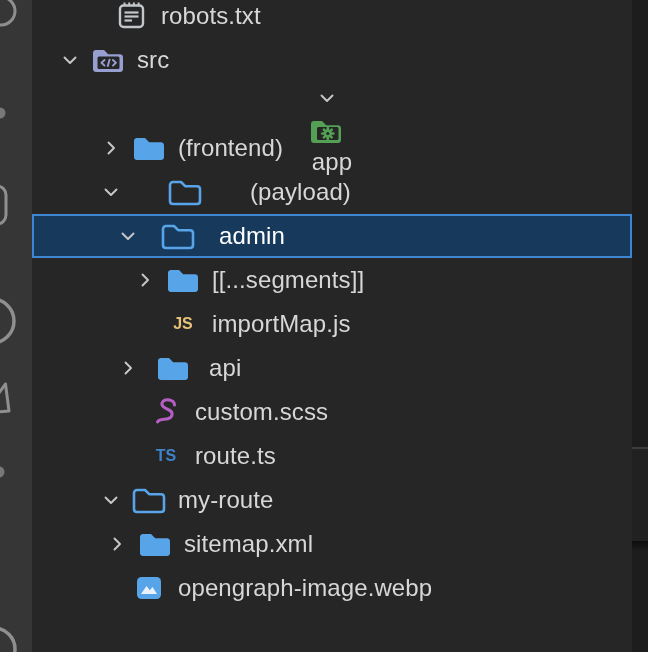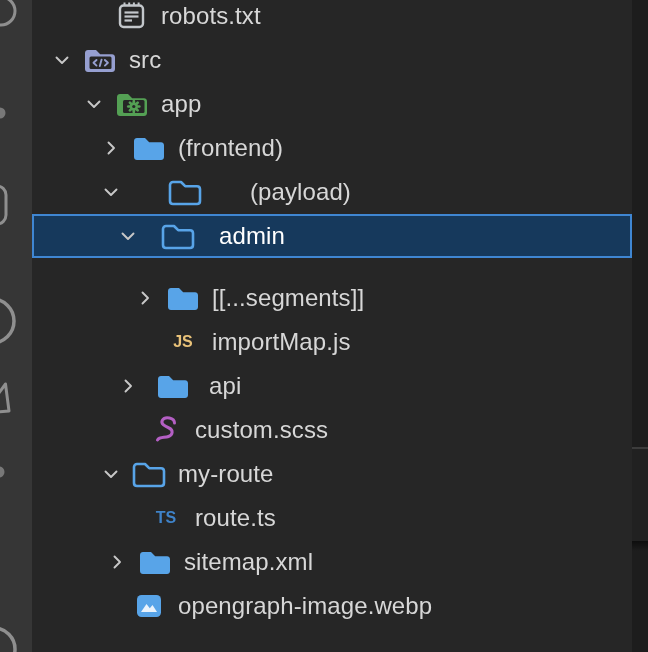--- a/index.html
+++ b/index.html
@@ -84,40 +84,40 @@
       <g stroke-width="2.2">
         <line x1="9.5" y1="12.5" x2="23.5" y2="12.5"></line>
         <line x1="9.5" y1="16.5" x2="23.5" y2="16.5"></line>
         <line x1="9.5" y1="20.5" x2="17" y2="20.5"></line>
       </g>
               </g>
             </svg>
           </span>
       <span class="label">robots.txt</span>
     </div>
-        <div class="row" style="padding-left: 19px;">
+        <div class="row" style="padding-left: 27px;">
       <span class="chev">
             <svg width="22" height="22" viewBox="0 0 22 22">
               <polyline points="5.5,8.5 11,14 16.5,8.5" fill="none" stroke="#c8c8c8" stroke-width="1.9" stroke-linecap="round" stroke-linejoin="round"></polyline>
             </svg>
           </span>
       <span class="ficon">
             <svg width="34" height="32" viewBox="0 0 34 32" xmlns="http://www.w3.org/2000/svg">
               <path d="M2 9 C2 7.3 3.3 6 5 6 L13 6 L17.2 10.2 L29 10.2 C30.7 10.2 32 11.5 32 13.2 L32 25 C32 26.7 30.7 28 29 28 L5 28 C3.3 28 2 26.7 2 25 Z" fill="#969fd0"></path>
       <rect x="6.5" y="12.5" width="22" height="12.5" rx="1.5" fill="#262626"></rect>
       <g fill="none" stroke="#969fd0" stroke-width="1.9" stroke-linecap="round" stroke-linejoin="round">
         <polyline points="13.5,16 10.5,18.8 13.5,21.6"></polyline>
         <line x1="18.6" y1="15.6" x2="16.8" y2="22"></line>
         <polyline points="21.9,16 24.9,18.8 21.9,21.6"></polyline>
       </g>
             </svg>
           </span>
       <span class="label">src</span>
     </div>
-        <div class="row" style="padding-left: 51px;">
+        <div class="row" style=" flex-direction: column;">
       <span class="chev">
             <svg width="22" height="22" viewBox="0 0 22 22">
               <polyline points="5.5,8.5 11,14 16.5,8.5" fill="none" stroke="#c8c8c8" stroke-width="1.9" stroke-linecap="round" stroke-linejoin="round"></polyline>
             </svg>
           </span>
       <span class="ficon">
             <svg width="34" height="32" viewBox="0 0 34 32" xmlns="http://www.w3.org/2000/svg">
               <path d="M2 9 C2 7.3 3.3 6 5 6 L13 6 L17.2 10.2 L29 10.2 C30.7 10.2 32 11.5 32 13.2 L32 25 C32 26.7 30.7 28 29 28 L5 28 C3.3 28 2 26.7 2 25 Z" fill="#54a054"></path>
       <rect x="8" y="12" width="21.5" height="13" rx="1.5" fill="#262626"></rect>
       <g stroke="#54a054" stroke-width="2.7" stroke-linecap="round">
@@ -164,21 +164,21 @@
               <polyline points="5.5,8.5 11,14 16.5,8.5" fill="none" stroke="#c8c8c8" stroke-width="1.9" stroke-linecap="round" stroke-linejoin="round"></polyline>
             </svg>
           </span>
       <span class="ficon">
             <svg width="34" height="32" viewBox="0 0 34 32" xmlns="http://www.w3.org/2000/svg">
               <path d="M2 9 C2 7.3 3.3 6 5 6 L13 6 L17.2 10.2 L29 10.2 C30.7 10.2 32 11.5 32 13.2 L32 25 C32 26.7 30.7 28 29 28 L5 28 C3.3 28 2 26.7 2 25 Z" fill="none" stroke="#58a4e8" stroke-width="2.6" stroke-linejoin="round"></path>
             </svg>
           </span>
       <span class="label">admin</span>
     </div>
-        <div class="row" style="padding-left: 102px; margin-top: 18px;">
+        <div class="row" style="padding-left: 102px;">
       <span class="chev">
             <svg width="22" height="22" viewBox="0 0 22 22">
               <polyline points="8.5,5.5 14,11 8.5,16.5" fill="none" stroke="#c8c8c8" stroke-width="1.9" stroke-linecap="round" stroke-linejoin="round"></polyline>
             </svg>
           </span>
       <span class="ficon">
             <svg width="34" height="32" viewBox="0 0 34 32" xmlns="http://www.w3.org/2000/svg">
               <path d="M2 9 C2 7.3 3.3 6 5 6 L13 6 L17.2 10.2 L29 10.2 C30.7 10.2 32 11.5 32 13.2 L32 25 C32 26.7 30.7 28 29 28 L5 28 C3.3 28 2 26.7 2 25 Z" fill="#58a4e8"></path>
             </svg>
           </span>
@@ -206,39 +206,39 @@
     </div>
         <div class="row" style="padding-left: 85px;">
       <span class="chev"></span>
       <span class="ficon">
             <svg width="34" height="32" viewBox="0 0 34 32" xmlns="http://www.w3.org/2000/svg">
               <path d="M25.5 9 C25.5 3.5 16 2 13.5 6 C11 10 16.5 12.5 20 14 C24.5 16 24 21 19.5 22.5 C15.5 24 10.5 22.5 8.5 26" fill="none" stroke="#b45fc4" stroke-width="3" stroke-linecap="round"></path>
             </svg>
           </span>
       <span class="label">custom.scss</span>
     </div>
+        <div class="row" style="padding-left: 85px;">
+      <span class="chev"></span>
+      <span class="ficon">
+            <span class="badge ts">TS</span>
+          </span>
+      <span class="label">route.ts</span>
+    </div>
         <div class="row" style="padding-left: 68px;">
       <span class="chev">
             <svg width="22" height="22" viewBox="0 0 22 22">
               <polyline points="5.5,8.5 11,14 16.5,8.5" fill="none" stroke="#c8c8c8" stroke-width="1.9" stroke-linecap="round" stroke-linejoin="round"></polyline>
             </svg>
           </span>
       <span class="ficon">
             <svg width="34" height="32" viewBox="0 0 34 32" xmlns="http://www.w3.org/2000/svg">
               <path d="M2 9 C2 7.3 3.3 6 5 6 L13 6 L17.2 10.2 L29 10.2 C30.7 10.2 32 11.5 32 13.2 L32 25 C32 26.7 30.7 28 29 28 L5 28 C3.3 28 2 26.7 2 25 Z" fill="none" stroke="#58a4e8" stroke-width="2.6" stroke-linejoin="round"></path>
             </svg>
           </span>
       <span class="label">my-route</span>
-    </div>
-        <div class="row" style="padding-left: 85px;">
-      <span class="chev"></span>
-      <span class="ficon">
-            <span class="badge ts">TS</span>
-          </span>
-      <span class="label">route.ts</span>
     </div>
         <div class="row" style="padding-left: 74px;">
       <span class="chev">
             <svg width="22" height="22" viewBox="0 0 22 22">
               <polyline points="8.5,5.5 14,11 8.5,16.5" fill="none" stroke="#c8c8c8" stroke-width="1.9" stroke-linecap="round" stroke-linejoin="round"></polyline>
             </svg>
           </span>
       <span class="ficon">
             <svg width="34" height="32" viewBox="0 0 34 32" xmlns="http://www.w3.org/2000/svg">
               <path d="M2 9 C2 7.3 3.3 6 5 6 L13 6 L17.2 10.2 L29 10.2 C30.7 10.2 32 11.5 32 13.2 L32 25 C32 26.7 30.7 28 29 28 L5 28 C3.3 28 2 26.7 2 25 Z" fill="#58a4e8"></path>

